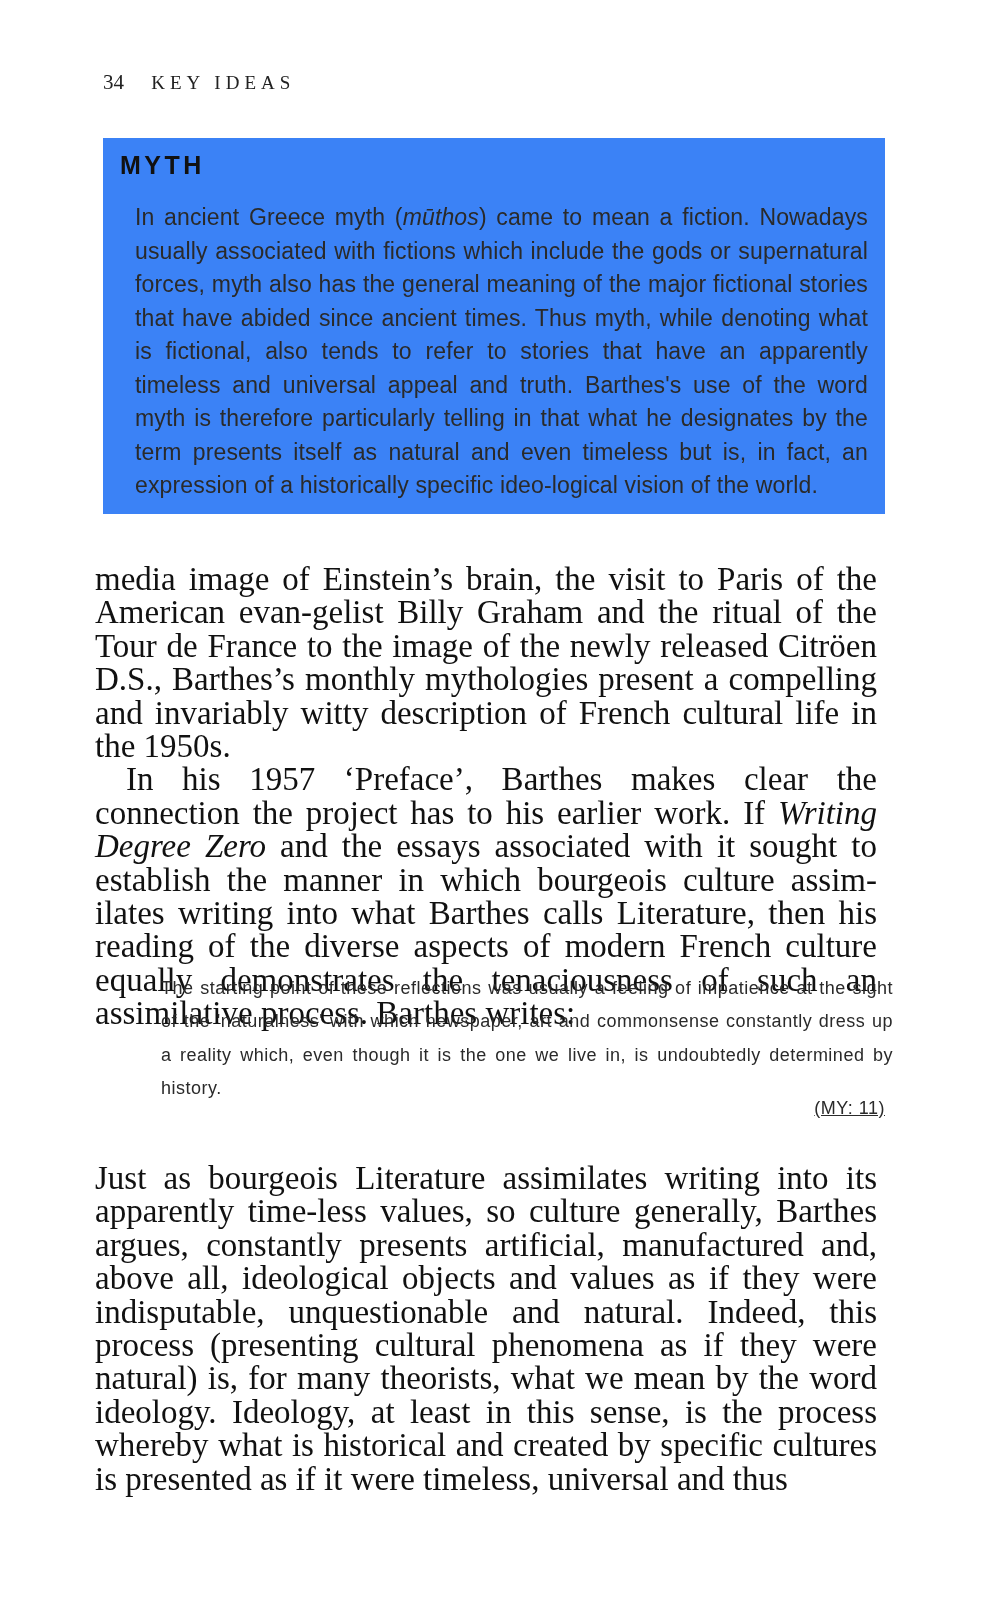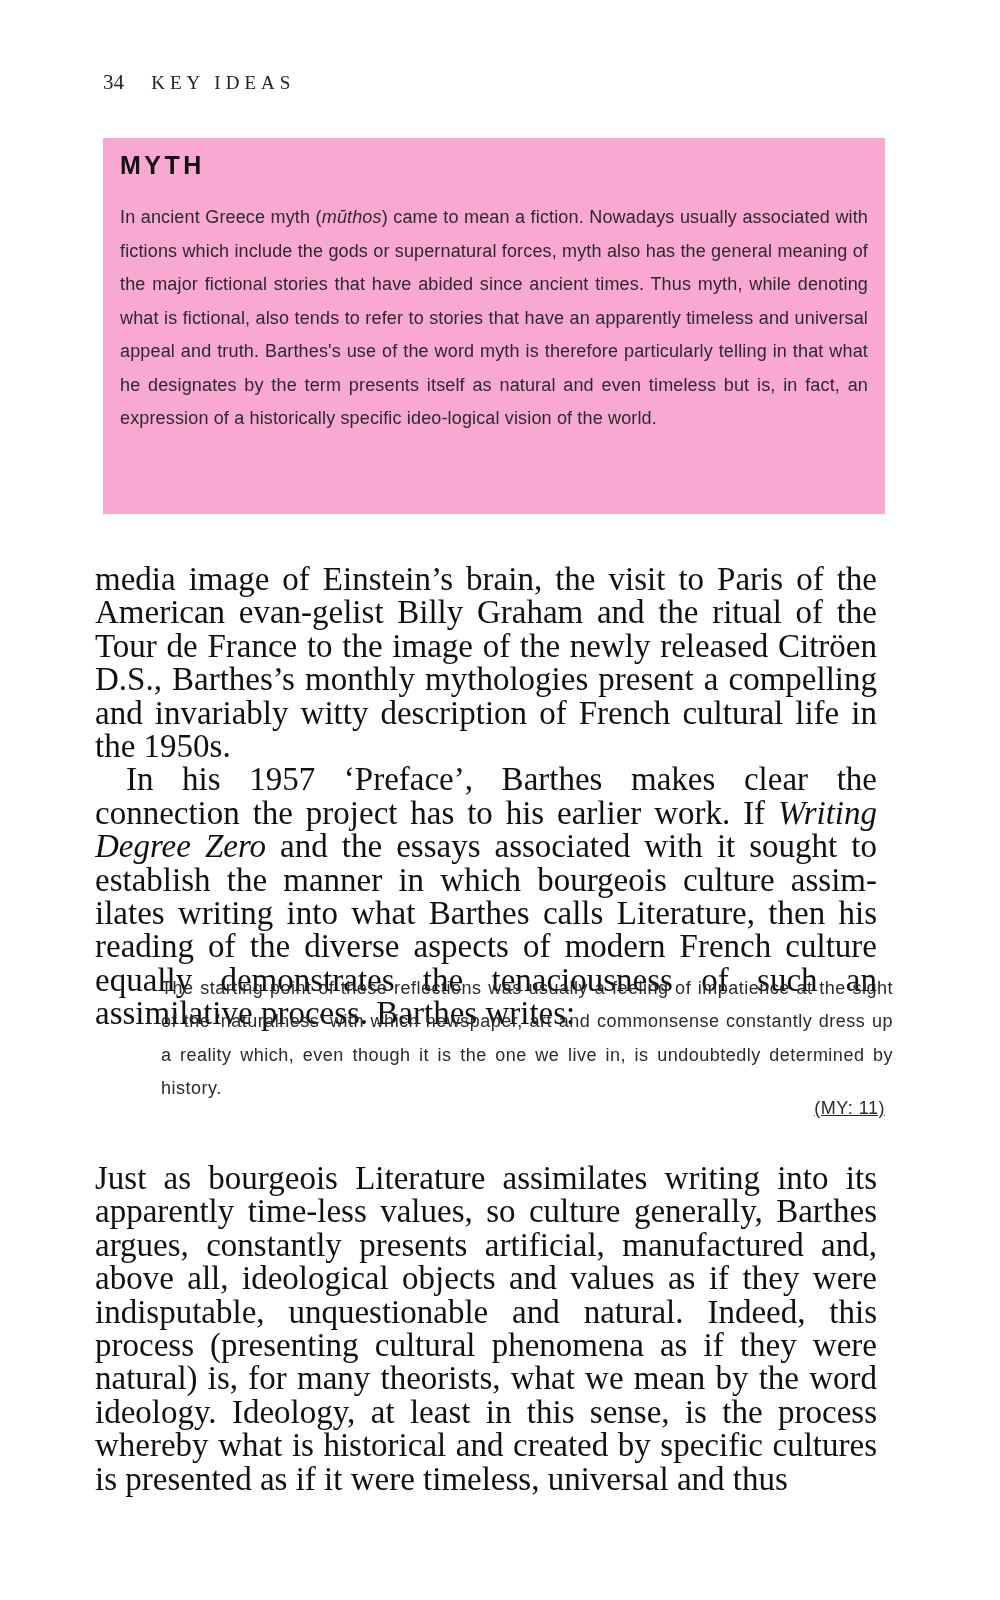--- a/index.html
+++ b/index.html
@@ -31,40 +31,40 @@
   .running-head .section {
     letter-spacing: 5px;
     font-size: 19px;
   }
   .concept-box {
     position: absolute;
     left: 103px;
     top: 138px;
     width: 782px;
     height: 376px;
-    background: #f9a8d4;
+    background: #3b82f6;
     box-sizing: border-box;
     padding: 12px 17px 15px 17px;
   }
   .concept-box .box-title {
     font-family: "Liberation Sans", "DejaVu Sans", sans-serif;
     font-weight: bold;
     font-size: 25px;
     letter-spacing: 3.5px;
     color: #111;
     margin: 0;
     line-height: 30px;
   }
   .concept-box .box-text {
     font-family: "Liberation Sans", "DejaVu Sans", sans-serif;
-    font-size: 18px;
+    font-size: 23px;
     line-height: 33.5px;
     color: #2a2a2a;
     text-align: justify;
-    margin: 21px 0 0 0;
+    margin: 21px 0 0 15px;
     letter-spacing: 0.15px;
   }
   .body-text {
     position: absolute;
     left: 95px;
     width: 782px;
     font-family: "Liberation Serif", "DejaVu Serif", serif;
     font-size: 33px;
     line-height: 33.4px;
     color: #111;

